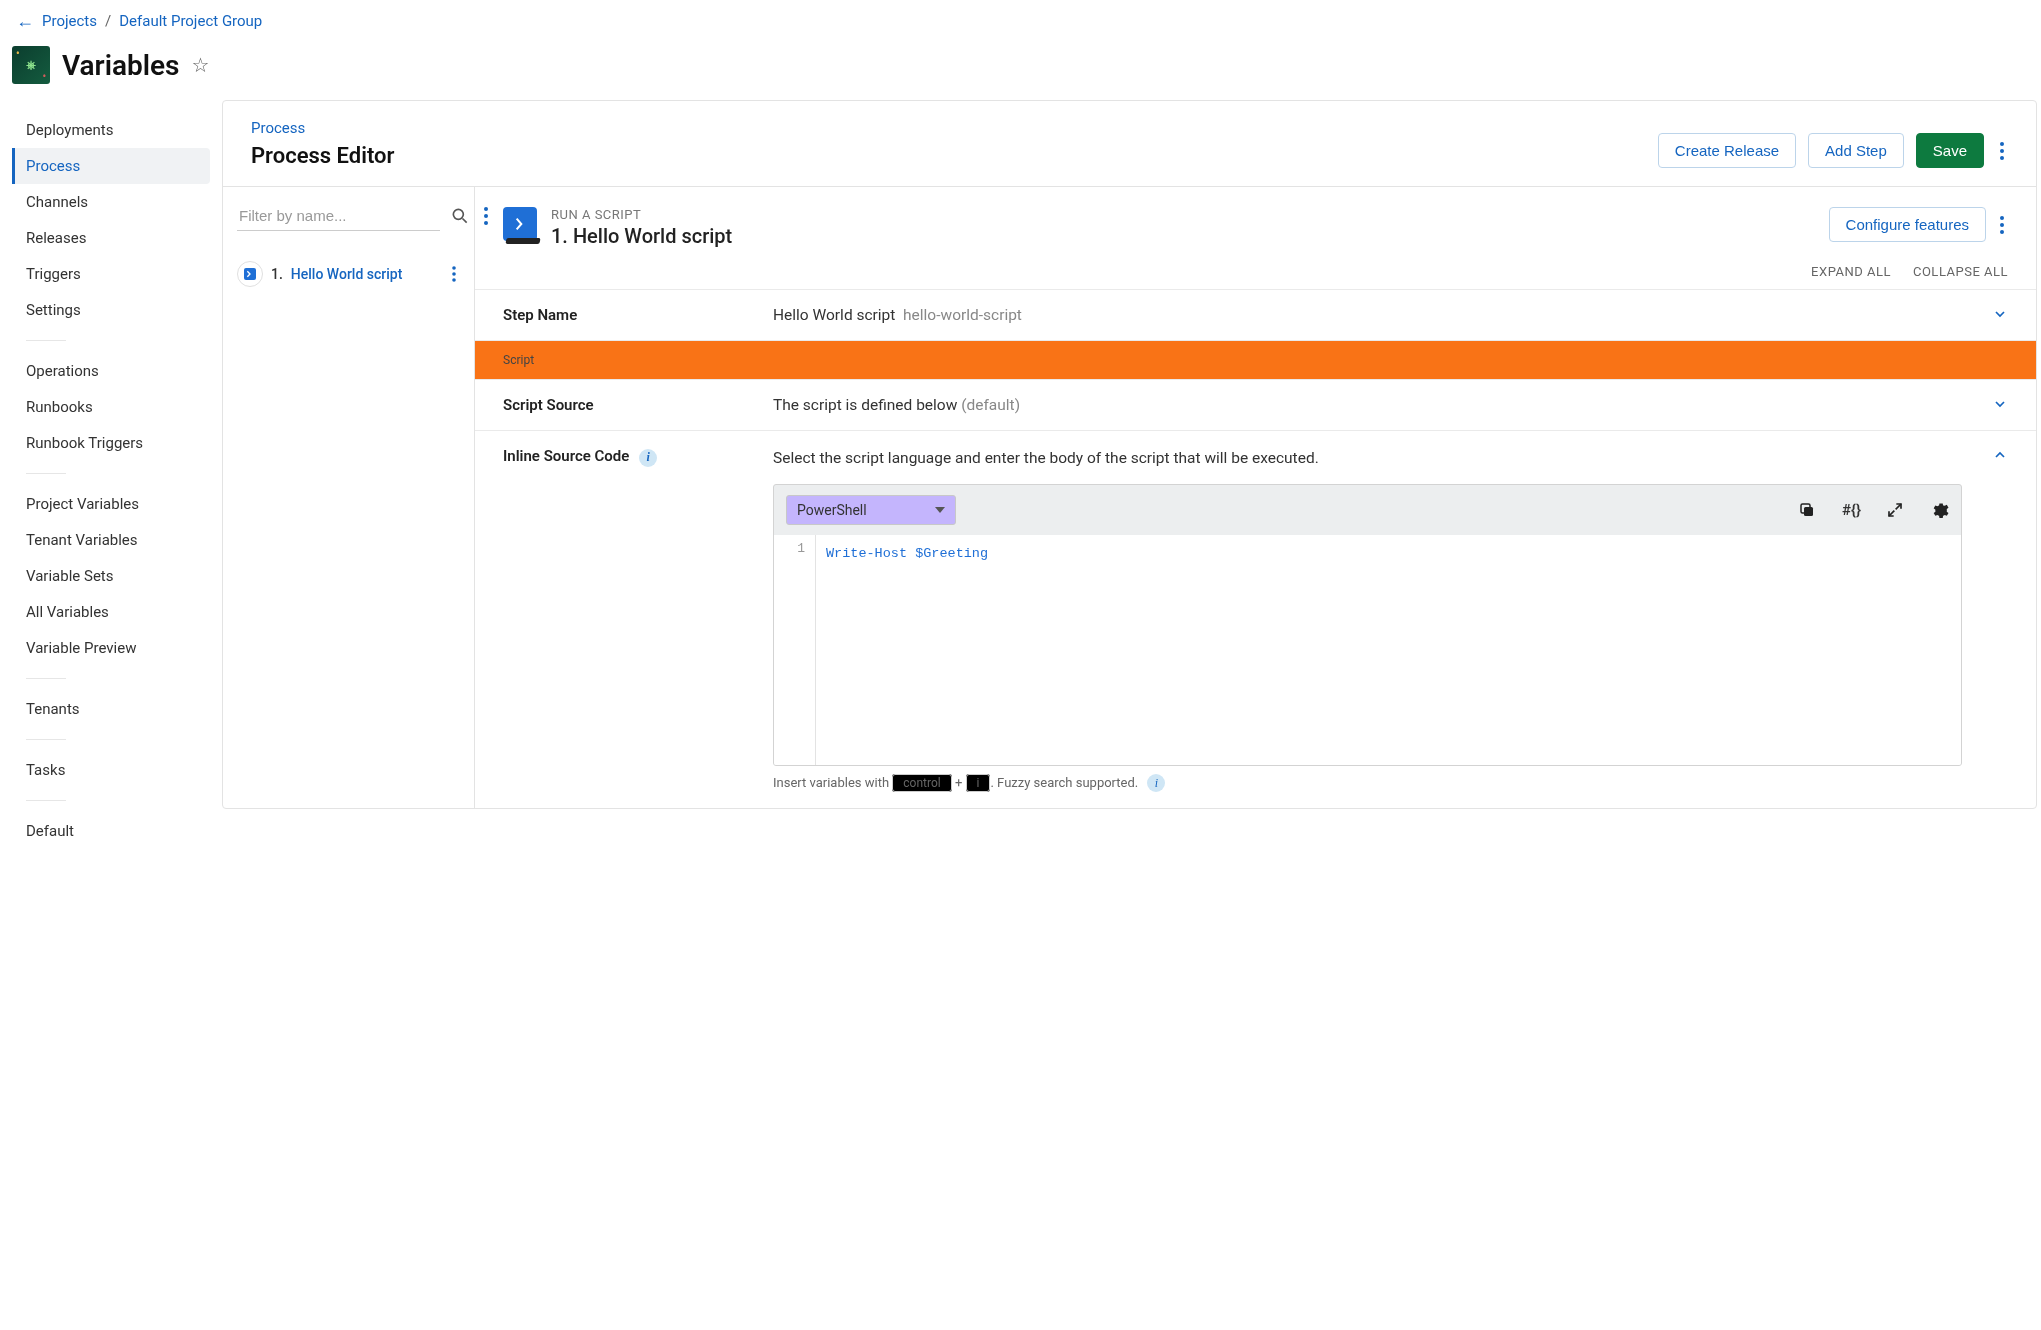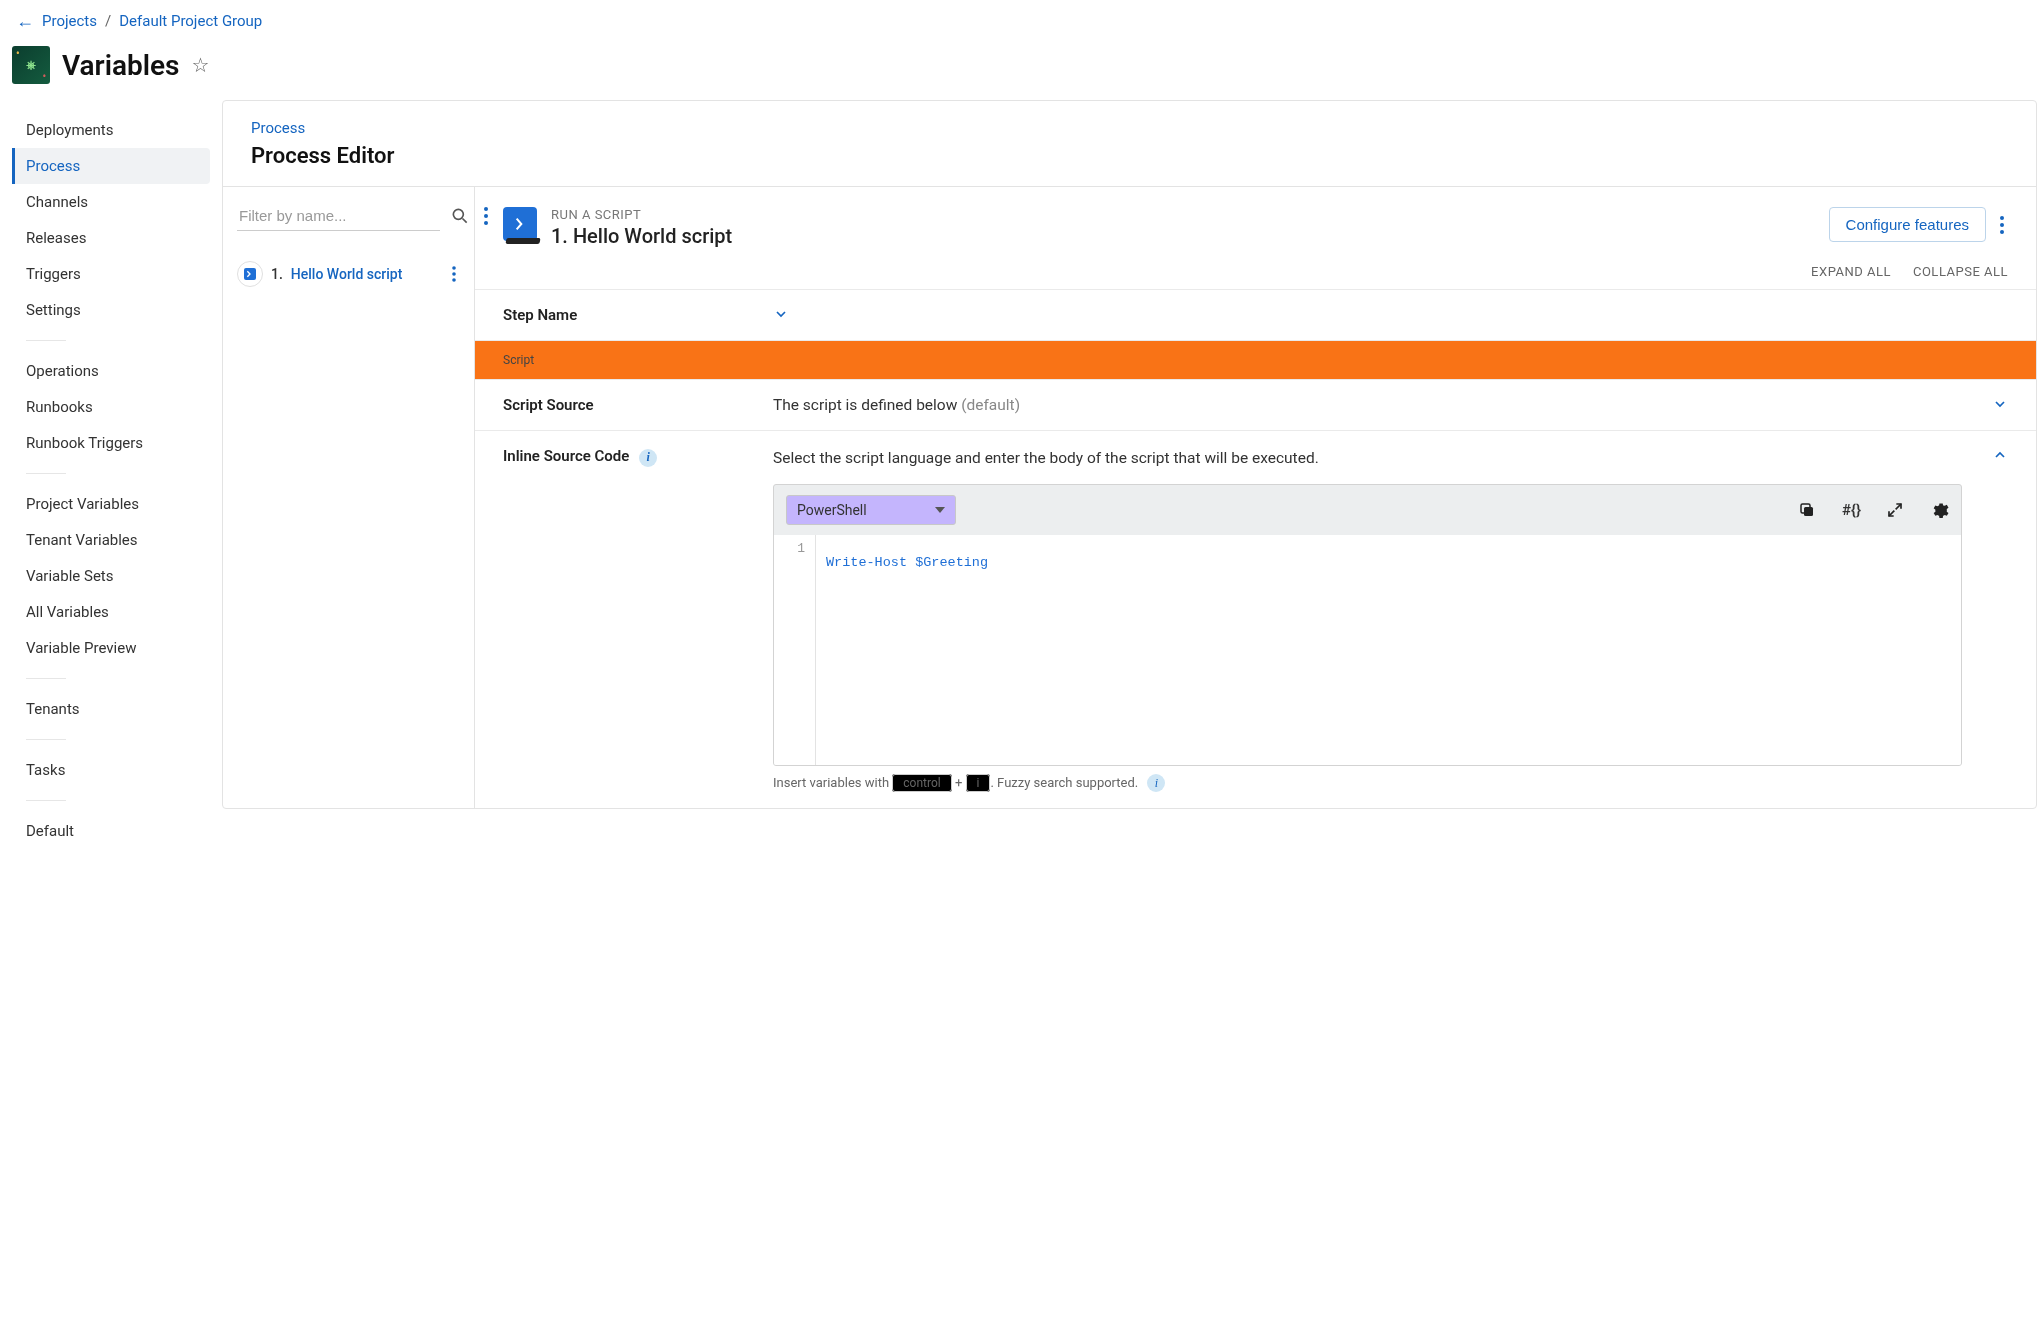--- a/index.html
+++ b/index.html
@@ -284,21 +284,21 @@
     text-align:right;
     padding:6px 10px 6px 4px;
     color:#999;
     font-family: "SFMono-Regular", Consolas, "Liberation Mono", Menlo, monospace;
     font-size:13px;
     border-right:1px solid #e3e3e3;
     user-select:none;
   }
   .code {
     flex:1;
-    padding:20px 10px;
+    padding:11px 10px;
     font-family: "SFMono-Regular", Consolas, "Liberation Mono", Menlo, monospace;
     font-size:13.5px;
     white-space:pre;
     color:#333;
   }
   .code .cmd { color:#1f6fd6; } 
   .code .var { color:#1f6fd6; }
 
   .editor-hint {
     font-size:13px;
@@ -359,20 +359,32 @@
     <hr>
     <a class="nav-item">Default</a>
   </aside>
 
   <section class="main">
     <div class="main-header">
       <div class="left">
         <span class="crumb-link">Process</span>
         <h2>Process Editor</h2>
       </div>
+      <div class="actions">
+        <button class="btn">Create Release</button>
+        <button class="btn">Add Step</button>
+        <button class="btn btn-primary">Save</button>
+        <button class="icon-btn">
+          <svg width="4" height="18" viewBox="0 0 4 18">
+              <circle cx="2" cy="2" r="2" fill="#1565c0"></circle>
+              <circle cx="2" cy="9" r="2" fill="#1565c0"></circle>
+              <circle cx="2" cy="16" r="2" fill="#1565c0"></circle>
+            </svg>
+        </button>
+      </div>
     </div>
 
     <div class="main-body">
 
       <div class="steps-col">
         <div class="filter-row">
           <input class="filter-input" placeholder="Filter by name..." style="">
           <span class="icon-btn gray">
             <svg width="20" height="20" viewBox="0 0 24 24" fill="none" stroke="#555" stroke-width="2">
                 <circle cx="10" cy="10" r="6"></circle>
@@ -437,20 +449,24 @@
           </div>
         </div>
 
         <div class="expand-row">
           <span>EXPAND ALL</span>
           <span>COLLAPSE ALL</span>
         </div>
 
         <div class="section-row">
           <div class="label">Step Name</div>
+          <div class="value">
+            <span>Hello World script</span>
+            &nbsp;<span class="muted">hello-world-script</span>
+          </div>
           <span class="chev">
             <svg width="16" height="16" viewBox="0 0 24 24" fill="none" stroke="#1565c0" stroke-width="2.5">
                 <path d="M6 9l6 6 6-6"></path>
               </svg>
           </span>
         </div>
 
         <div class="section-band">Script</div>
 
         <div class="section-row">

